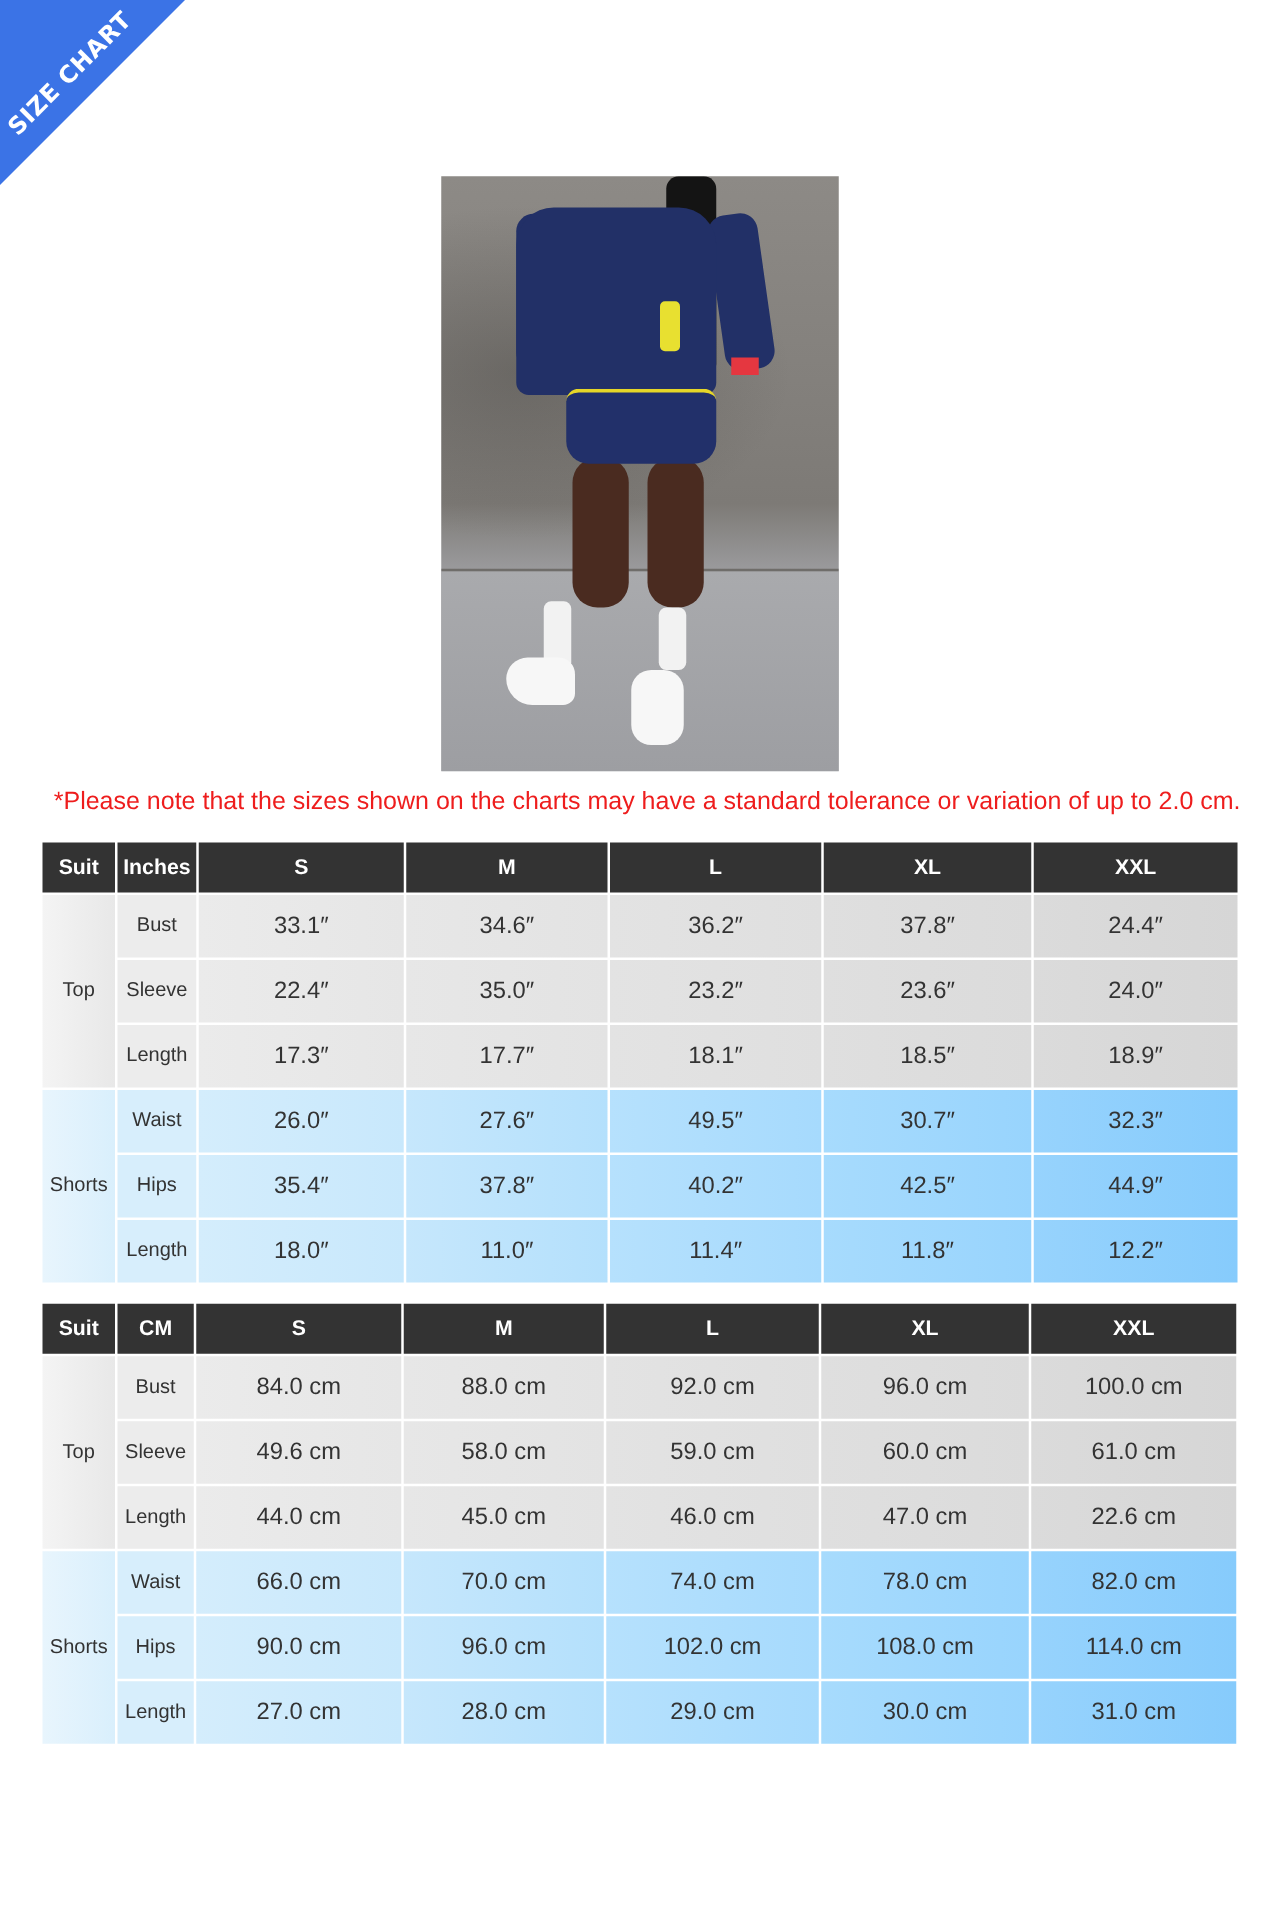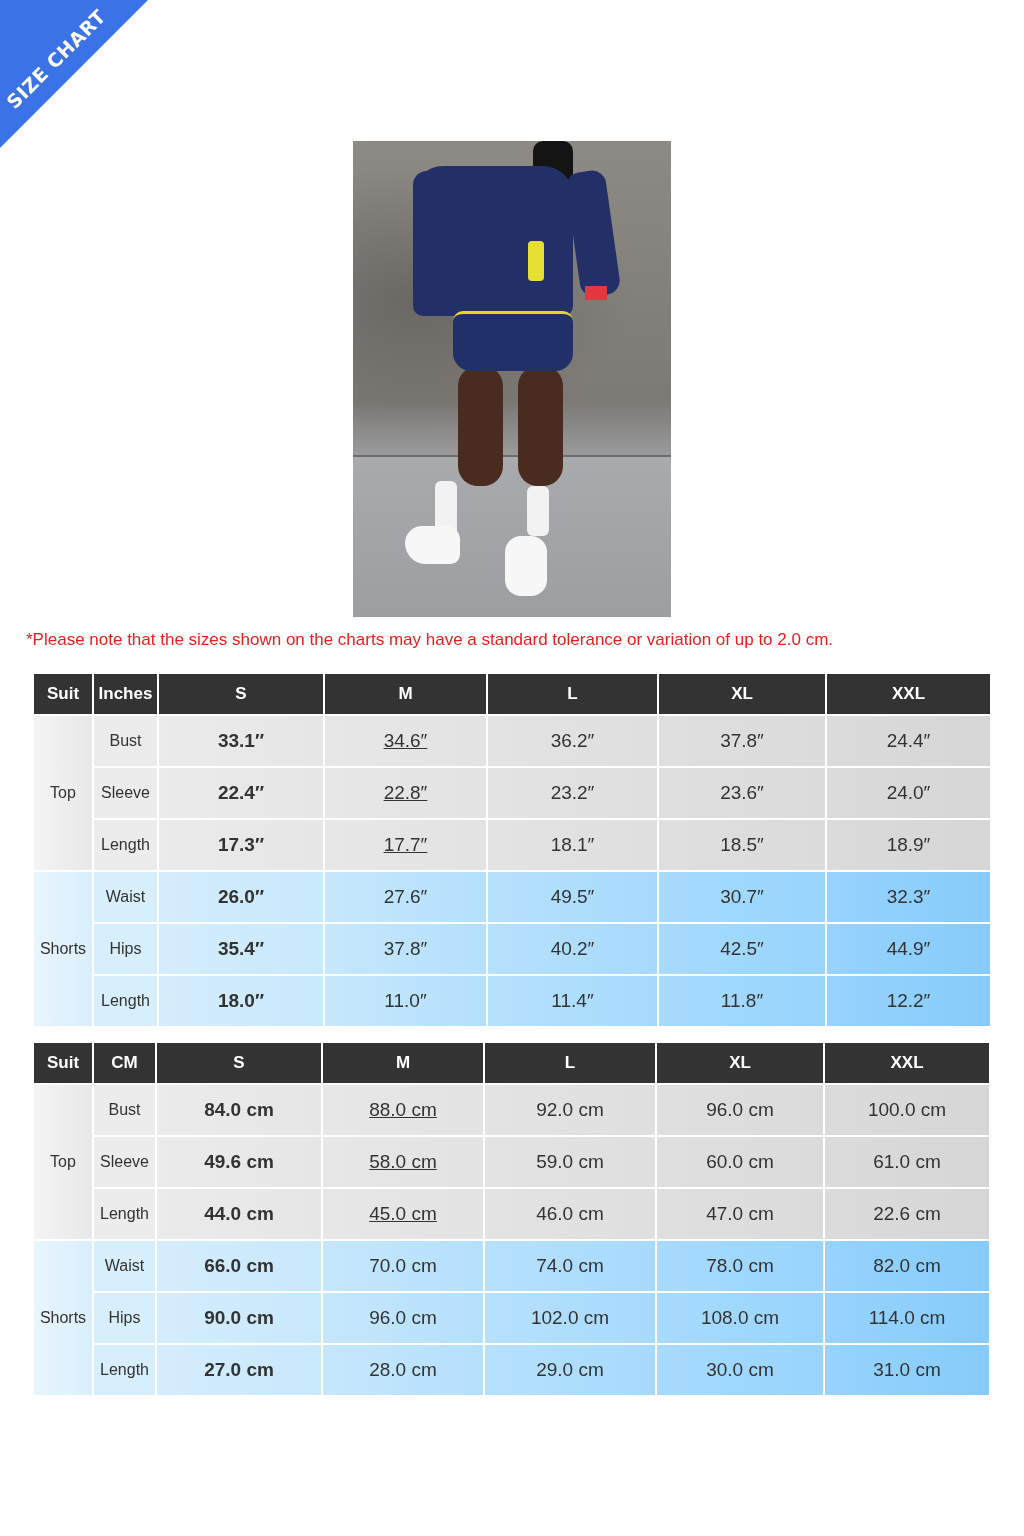--- a/index.html
+++ b/index.html
@@ -40,22 +40,22 @@
   .product-photo .yellow-panel { position: absolute; left: 175px; top: 100px; width: 16px; height: 40px; background: #e8e030; border-radius: 4px; }
   .product-photo .shorts { position: absolute; left: 100px; top: 170px; width: 120px; height: 60px; background: #22306a; border-radius: 10px 10px 18px 18px; border-top: 3px solid #e6d628; }
   .product-photo .leg-l { position: absolute; left: 105px; top: 225px; width: 45px; height: 120px; background: #4a2b20; border-radius: 20px; }
   .product-photo .leg-r { position: absolute; left: 165px; top: 225px; width: 45px; height: 120px; background: #4a2b20; border-radius: 20px; }
   .product-photo .sock-l { position: absolute; left: 82px; top: 340px; width: 22px; height: 55px; background: #f2f2f2; border-radius: 6px; }
   .product-photo .sock-r { position: absolute; left: 174px; top: 345px; width: 22px; height: 50px; background: #f2f2f2; border-radius: 6px; }
   .product-photo .shoe-l { position: absolute; left: 52px; top: 385px; width: 55px; height: 38px; background: #f7f7f7; border-radius: 18px 14px 10px 22px; }
   .product-photo .shoe-r { position: absolute; left: 152px; top: 395px; width: 42px; height: 60px; background: #f7f7f7; border-radius: 16px; }
 
   .note {
-    position: absolute; left: 26px; top: 630px;
-    font-size: 17px; color: #ee1d1d; white-space: nowrap;
+    position: absolute; left: 43px; top: 630px;
+    font-size: 20px; color: #ee1d1d; white-space: nowrap;
   }
 
   .size-table {
     position: absolute; left: 34px; width: 956px;
     border-collapse: separate; border-spacing: 2px 2px; margin-left: -2px;
     table-layout: fixed;
   }
   .size-table th {
     background: #333333; color: #ffffff; font-weight: bold; font-size: 17px;
     height: 40px; text-align: center; vertical-align: middle;
@@ -63,29 +63,29 @@
   .size-table td {
     text-align: center; vertical-align: middle; height: 50px;
   }
   .size-table td.measure { font-size: 16px; color: #333; }
   .size-table td.group { font-size: 16px; color: #333; margin-top: 28px; }
   .size-table td.val { font-size: 19px; color: #333; }
 
   .size-table tr.top-row td { background: #e9e9e9; }
   .size-table tr.top-row td.group { background: linear-gradient(90deg, #f4f4f4, #e8e8e8); }
   .size-table tr.top-row td.measure { background: #ececec; }
-  .size-table tr.top-row td.c0 { background: linear-gradient(90deg, #ebebeb, #e6e6e6); font-weight: bold; }
-  .size-table tr.top-row td.c1 { background: linear-gradient(90deg, #e7e7e7, #e3e3e3); text-decoration: underline; }
+  .size-table tr.top-row td.c0 { background: linear-gradient(90deg, #ebebeb, #e6e6e6); }
+  .size-table tr.top-row td.c1 { background: linear-gradient(90deg, #e7e7e7, #e3e3e3); }
   .size-table tr.top-row td.c2 { background: linear-gradient(90deg, #e3e3e3, #dfdfdf); }
   .size-table tr.top-row td.c3 { background: linear-gradient(90deg, #dfdfdf, #dbdbdb); }
   .size-table tr.top-row td.c4 { background: linear-gradient(90deg, #dbdbdb, #d6d6d6); }
 
   .size-table tr.shorts-row td.group { background: linear-gradient(90deg, #e8f5fd, #d9effc); }
   .size-table tr.shorts-row td.measure { background: #d7eefc; }
-  .size-table tr.shorts-row td.c0 { background: linear-gradient(90deg, #d4edfc, #c8e8fc); font-weight: bold; }
+  .size-table tr.shorts-row td.c0 { background: linear-gradient(90deg, #d4edfc, #c8e8fc); }
   .size-table tr.shorts-row td.c1 { background: linear-gradient(90deg, #c6e7fc, #b4e0fc); }
   .size-table tr.shorts-row td.c2 { background: linear-gradient(90deg, #b6e1fd, #a6dafd); }
   .size-table tr.shorts-row td.c3 { background: linear-gradient(90deg, #a7dbfd, #98d4fd); }
   .size-table tr.shorts-row td.c4 { background: linear-gradient(90deg, #97d3fd, #86cbfc); }
 
   #table-inches { top: 672px; }
   #table-cm { top: 1041px; }
 </style>
 </head>
 <body>
@@ -142,21 +142,21 @@
       <td class="measure">Bust</td>
       <td class="val c0">33.1″</td>
       <td class="val c1">34.6″</td>
       <td class="val c2">36.2″</td>
       <td class="val c3">37.8″</td>
       <td class="val c4">24.4″</td>
     </tr>
     <tr class="top-row">
       <td class="measure">Sleeve</td>
       <td class="val c0">22.4″</td>
-      <td class="val c1">22.8″</td>
+      <td class="val c1">35.0″</td>
       <td class="val c2">23.2″</td>
       <td class="val c3">23.6″</td>
       <td class="val c4">24.0″</td>
     </tr>
     <tr class="top-row">
       <td class="measure">Length</td>
       <td class="val c0">17.3″</td>
       <td class="val c1">17.7″</td>
       <td class="val c2">18.1″</td>
       <td class="val c3">18.5″</td>

